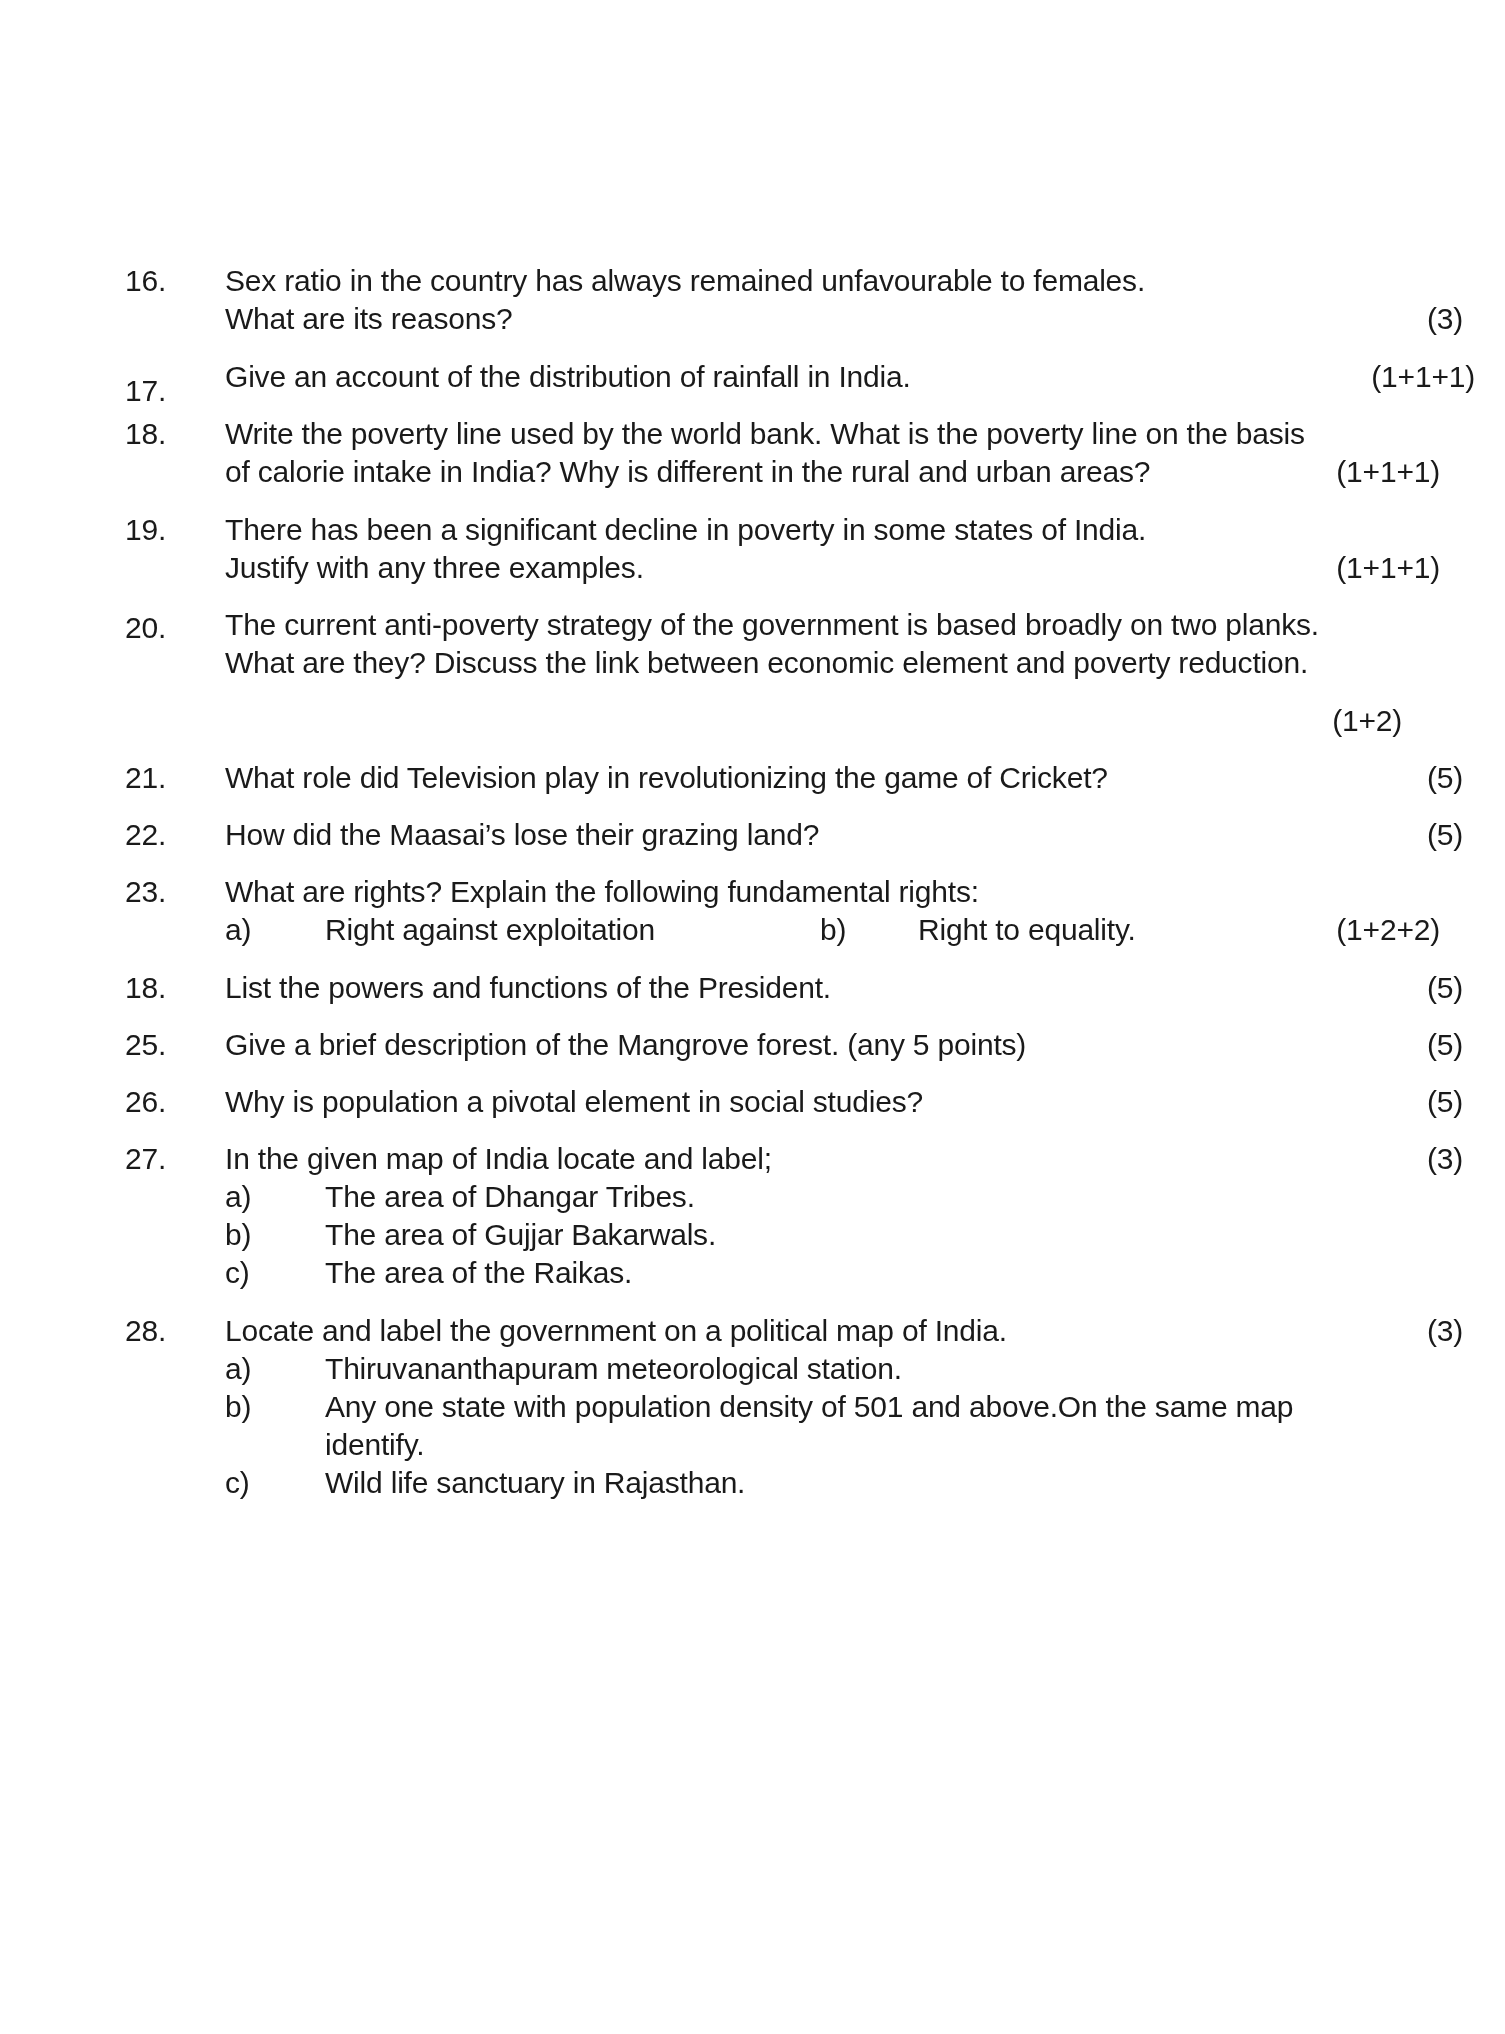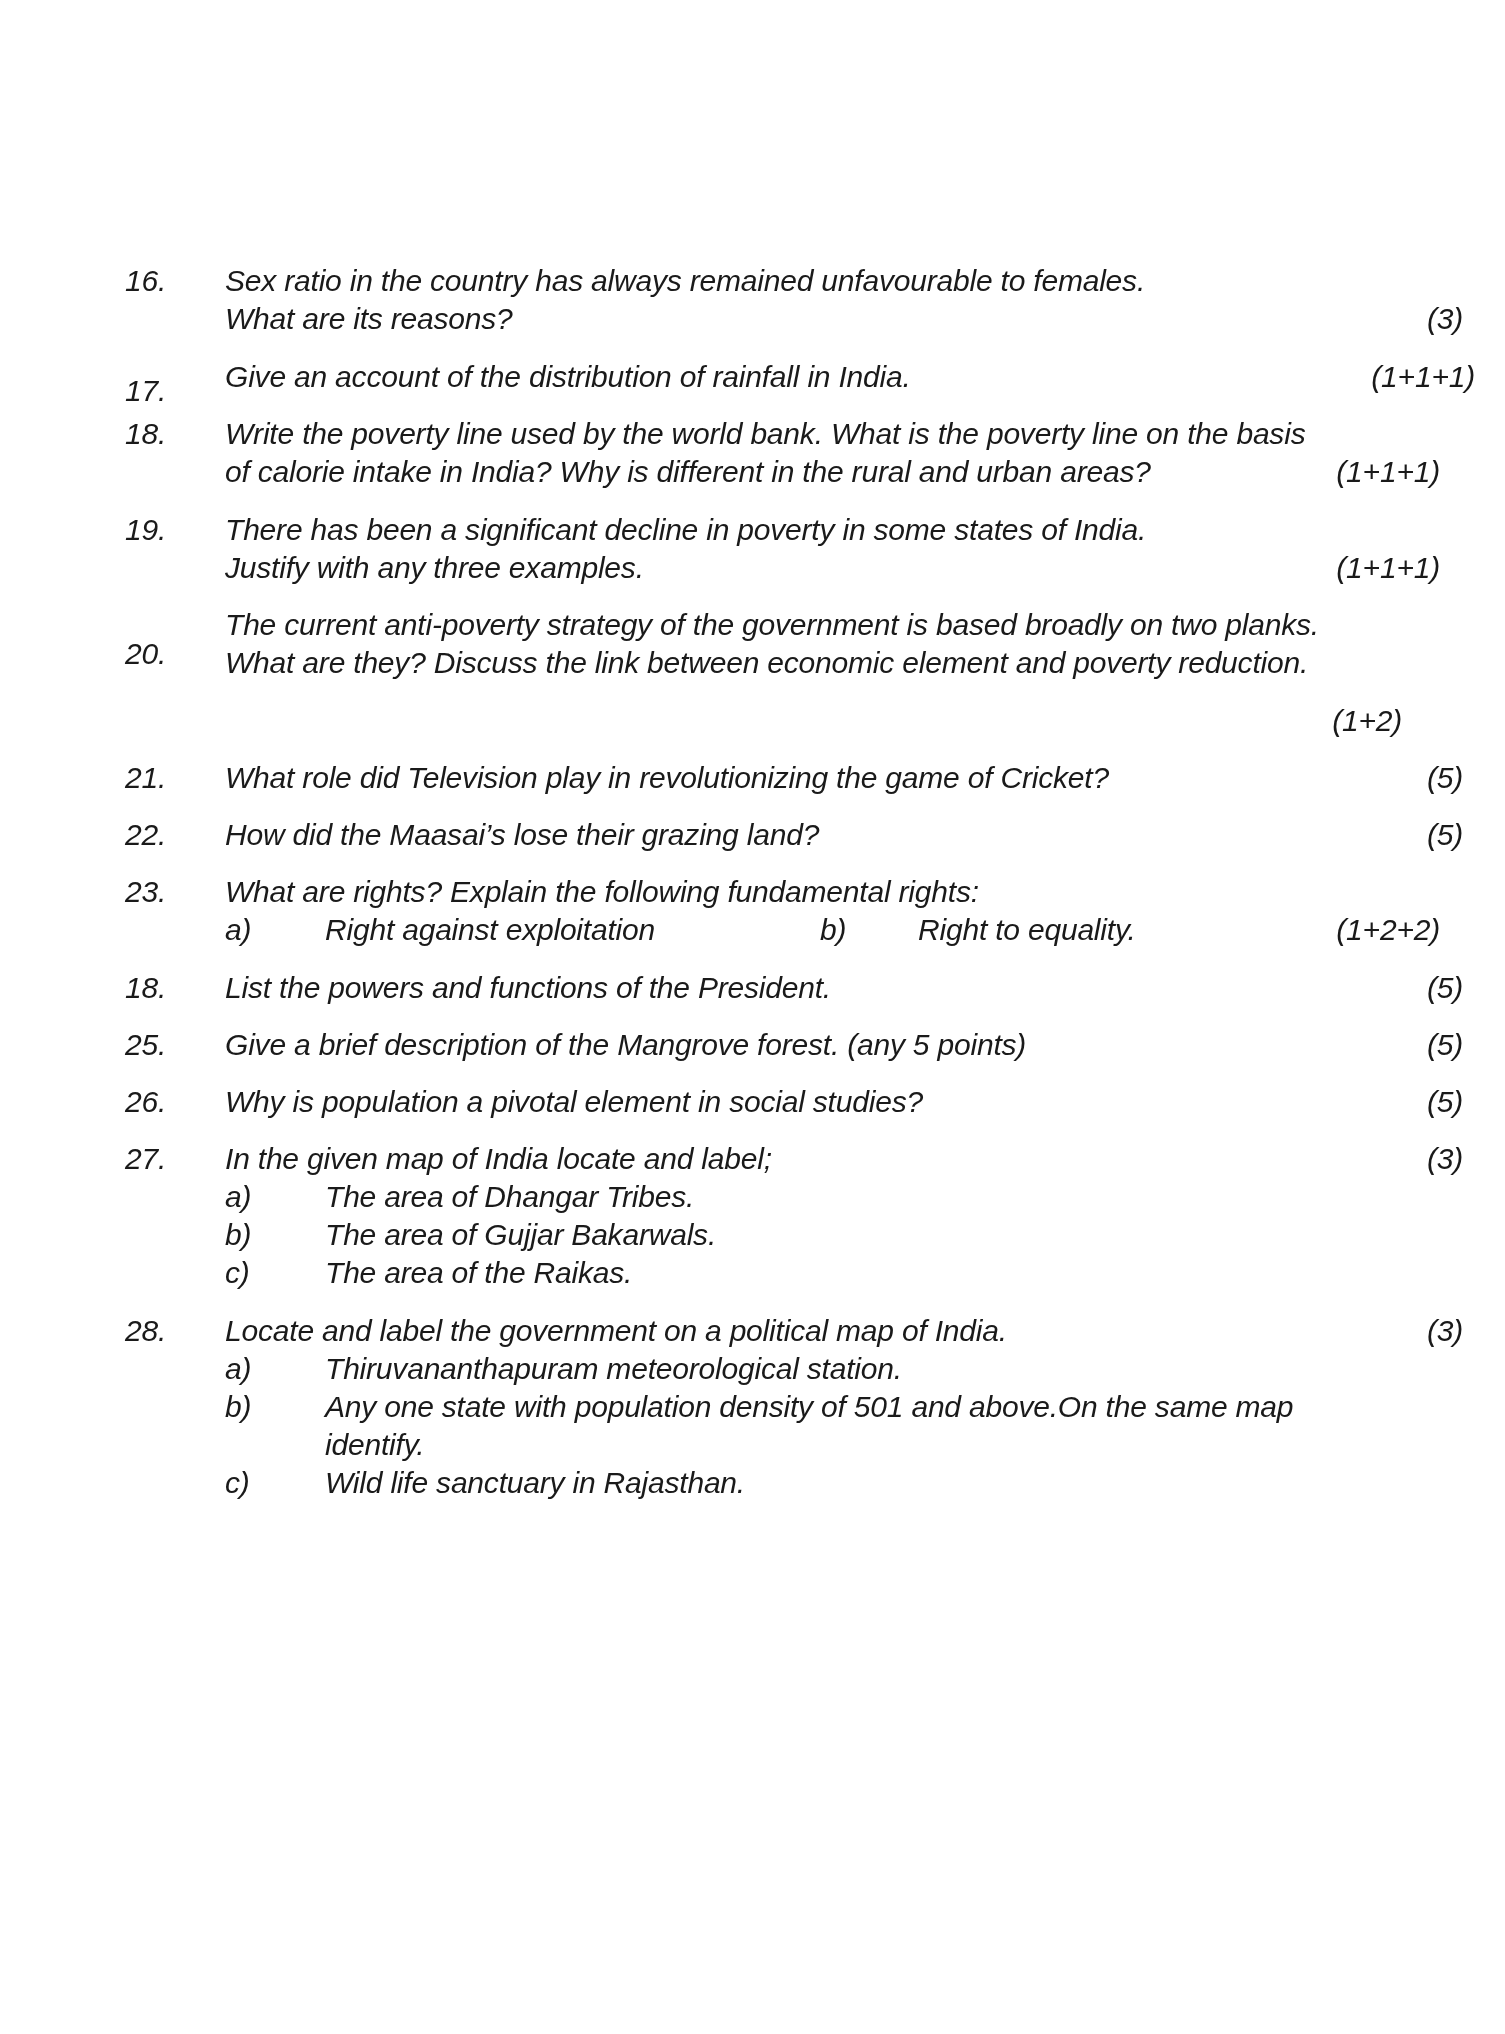--- a/index.html
+++ b/index.html
@@ -2,21 +2,21 @@
 <html><head>
   <meta charset="utf-8">
   <style>
     html, body { margin: 0; padding: 0; background: #ffffff; }
     body {
       width: 1505px; height: 2034px; position: relative; overflow: hidden;
       font-family: "Liberation Sans", sans-serif; color: #1a1a1a;
     }
     .page { position: absolute; left: 0; top: 0; width: 1505px; height: 2034px; }
     .q { position: absolute; left: 0; width: 1505px; }
-    .line { position: absolute; font-size: 30px; line-height: 38px; white-space: nowrap; letter-spacing: -0.2px; font-style: italic; }
+    .line { position: absolute; font-size: 30px; line-height: 38px; white-space: nowrap; letter-spacing: -0.2px; }
     .num { left: 125px; }
     .txt { left: 225px; text-align: center; }
     .sub-label { left: 225px; }
     .sub-txt { left: 325px; text-align: center; }
     .marks { white-space: nowrap; }
   </style>
 </head>
 <body>
 
 <div class="page">
@@ -42,21 +42,21 @@
   </div>
 
   <div class="q">
     <span class="line num" style="top:511px">19.</span>
     <span class="line txt" style="top:511px">There has been a significant decline in poverty in some states of India.</span>
     <span class="line txt" style="top:549px">Justify with any three examples.</span>
     <span class="line marks" style="top:549px; right:65px">(1+1+1)</span>
   </div>
 
   <div class="q">
-    <span class="line num" style="top:635px">20.</span>
+    <span class="line num" style="top:609px">20.</span>
     <span class="line txt" style="top:606px">The current anti-poverty strategy of the government is based broadly on two planks.</span>
     <span class="line txt" style="top:644px">What are they? Discuss the link between economic element and poverty reduction.</span>
     <span class="line marks" style="top:702px; right:103px">(1+2)</span>
   </div>
 
   <div class="q">
     <span class="line num" style="top:759px">21.</span>
     <span class="line txt" style="top:759px">What role did Television play in revolutionizing the game of Cricket?</span>
     <span class="line marks" style="top:759px; right:42px">(5)</span>
   </div>

